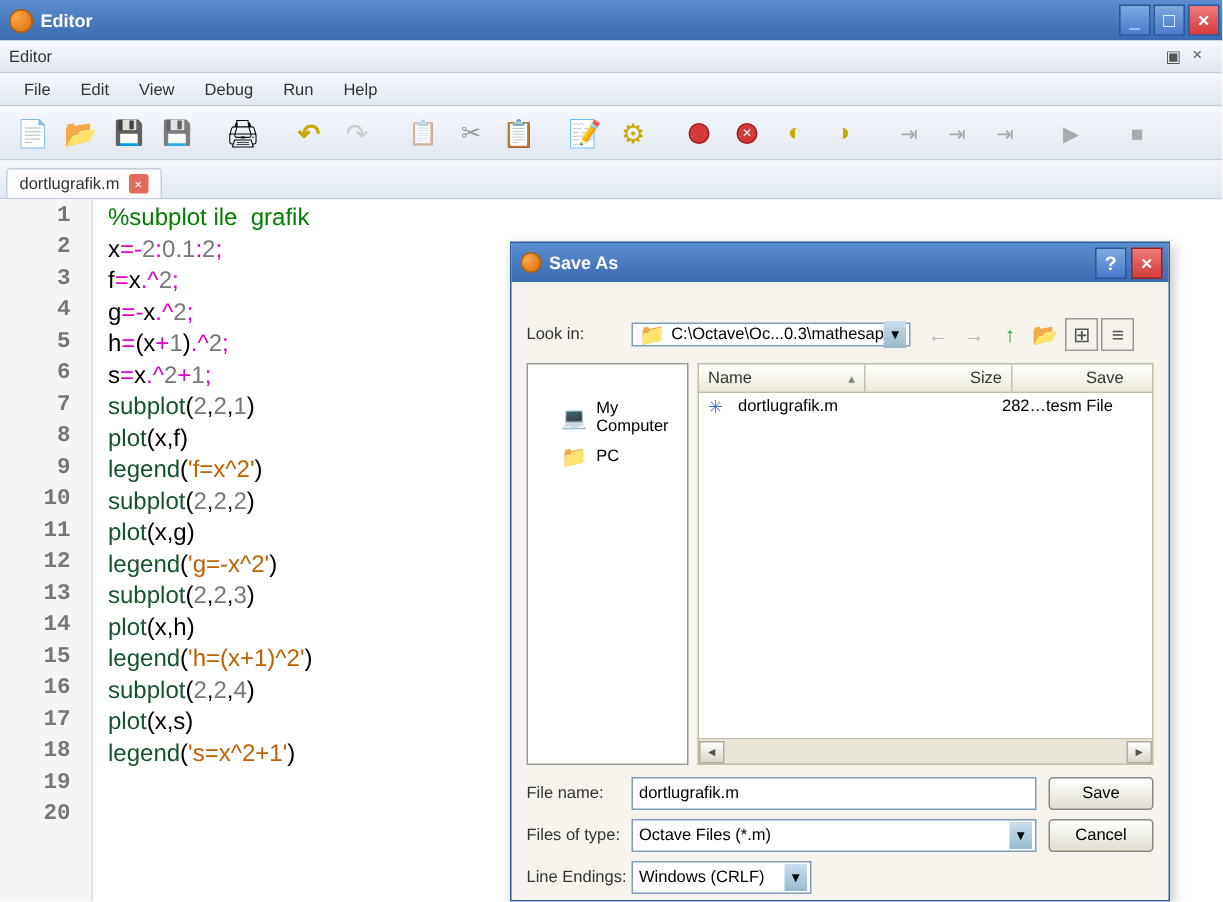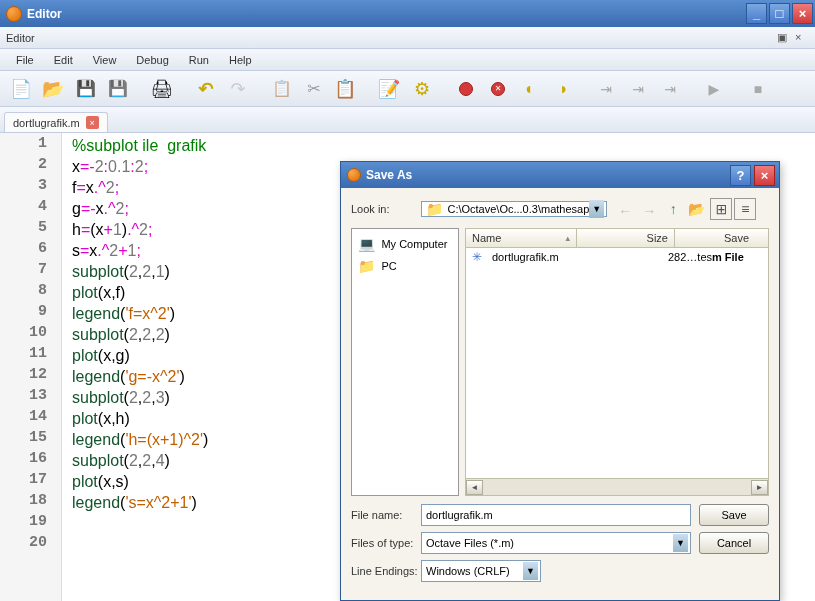--- a/index.html
+++ b/index.html
@@ -64,58 +64,58 @@
 
   
   .dialog { position: absolute; left: 340px; top: 161px; width: 440px; height: 440px; border: 1px solid #2a5a99; background: #f5f3ec; box-shadow: 2px 3px 8px rgba(0,0,0,.25); }
   .dlg-title { height: 26px; background: linear-gradient(#5a8ed0, #3a6ab0); display: flex; align-items: center; padding: 0 4px 0 6px; color: #fff; font-weight: bold; font-size: 12px; }
   .dlg-title .app-icon { width: 14px; height: 14px; background: radial-gradient(circle at 30% 30%, #ffa64d, #d66b00); border-radius: 50%; margin-right: 5px; border: 1px solid #b85c00; }
   .dlg-title .spacer { flex: 1; }
   .dlg-title .tbtn { width: 21px; height: 21px; margin-left: 3px; display: flex; align-items: center; justify-content: center; font-size: 13px; font-weight: bold; }
   .tbtn.help { background: linear-gradient(#7aa9e0, #4a7acc); border: 1px solid #2a5a99; color: #fff; }
   .tbtn.close { background: linear-gradient(#f07a7a, #d43a3a); border: 1px solid #a02020; color: #fff; }
 
-  .dlg-body { padding: 10px 10px 0 10px; }
+  .dlg-body { padding: 10px 10px 0 10px; margin-top: 14px; }
   .dlg-row { display: flex; align-items: center; margin-bottom: 8px; }
   .dlg-label { width: 70px; color: #333; }
   .look-in-select { flex: 0 0 170px; height: 16px; background: #fff; border: 1px solid #7f9db9; display: flex; align-items: center; padding: 0 2px 0 4px; margin-right: 6px; }
   .look-in-select .fld-icon::before { content: '📁'; font-size: 14px; margin-right: 4px; }
   .look-in-select .path { flex: 1; font-size: 11px; overflow: hidden; text-overflow: ellipsis; white-space: nowrap; }
   .look-in-select .dd { width: 15px; height: 18px; background: linear-gradient(#cde, #9bc); display: flex; align-items: center; justify-content: center; font-size: 9px; }
   .nav-btn { width: 22px; height: 22px; display: flex; align-items: center; justify-content: center; font-size: 14px; color: #555; margin: 0 1px; }
   .nav-back::before { content: '←'; color: #bbb; }
   .nav-fwd::before  { content: '→'; color: #bbb; }
   .nav-up::before   { content: '↑'; color: #2a9a2a; font-weight: bold; }
   .nav-newf::before { content: '📂'; color: #caa900; }
   .nav-list { border: 1px solid #999; }
   .nav-list::before { content: '⊞'; }
   .nav-det { border: 1px solid #999; }
   .nav-det::before  { content: '≡'; }
 
   .dlg-split { display: flex; height: 268px; }
-  .dlg-side { width: 108px; border: 1px solid #999; background: #fff; padding: 4px; }
+  .dlg-side { width: 108px; border: 1px solid #999; background: #fff; padding: 20px; }
   .dlg-side .side-item { display: flex; align-items: center; gap: 6px; padding: 3px 2px; font-size: 11px; }
   .side-mycomp::before { content: '💻'; font-size: 14px; }
   .side-pc::before { content: '📁'; font-size: 14px; }
 
   .dlg-main { flex: 1; margin-left: 6px; display: flex; flex-direction: column; }
   .dlg-cols { height: 20px; background: linear-gradient(#fff, #ece9d8); border: 1px solid #c0c0a8; display: flex; font-size: 11px; color: #333; gap: 43px; }
   .dlg-cols .col { padding: 3px 6px; border-right: 1px solid #c0c0a8; display: flex; align-items: center; }
   .dlg-cols .col.name { flex: 1; }
   .dlg-cols .col.size { width: 55px; justify-content: flex-end; }
   .dlg-cols .col.type { width: 50px; border-right: none; }
   .sort-arrow::after { content: '▴'; margin-left: auto; color: #888; font-size: 9px; }
 
   .dlg-list { flex: 1; background: #fff; border: 1px solid #c0c0a8; border-top: none; overflow: hidden; }
   .dlg-listrow { display: flex; align-items: center; font-size: 11px; padding: 2px 6px; }
   .dlg-listrow .ficon { width: 16px; margin-right: 4px; }
   .dlg-listrow .ficon::before { content: '✳'; color: #4a7acc; font-size: 12px; }
   .dlg-listrow .fname { flex: 1; }
   .dlg-listrow .fsize { width: 55px; text-align: right; }
-  .dlg-listrow .ftype { width: 50px; padding-left: 0; font-weight: bold; }
+  .dlg-listrow .ftype { width: 50px; padding-left: 0; }
 
   .dlg-hscroll { height: 17px; background: #e8e5d8; border: 1px solid #c0c0a8; border-top: none; display: flex; align-items: center; }
   .dlg-hscroll .sbtn { width: 17px; height: 15px; background: linear-gradient(#fff, #d8d5c8); border: 1px solid #b0ad98; display: flex; align-items: center; justify-content: center; font-size: 8px; color: #555; }
   .dlg-hscroll .track { flex: 1; }
 
   .dlg-bottom { padding: 8px 0 0 0; }
   .dlg-bottom .dlg-row { margin-bottom: 6px; }
   .txt-input { flex: 1; height: 22px; border: 1px solid #7f9db9; background: #fff; padding: 0 4px; font-size: 11px; }
   .sel-input { flex: 1; height: 22px; border: 1px solid #7f9db9; background: #fff; display: flex; align-items: center; padding: 0 2px 0 4px; }
   .sel-input .dd { width: 15px; height: 18px; background: linear-gradient(#cde, #9bc); display: flex; align-items: center; justify-content: center; font-size: 9px; margin-left: auto; }

